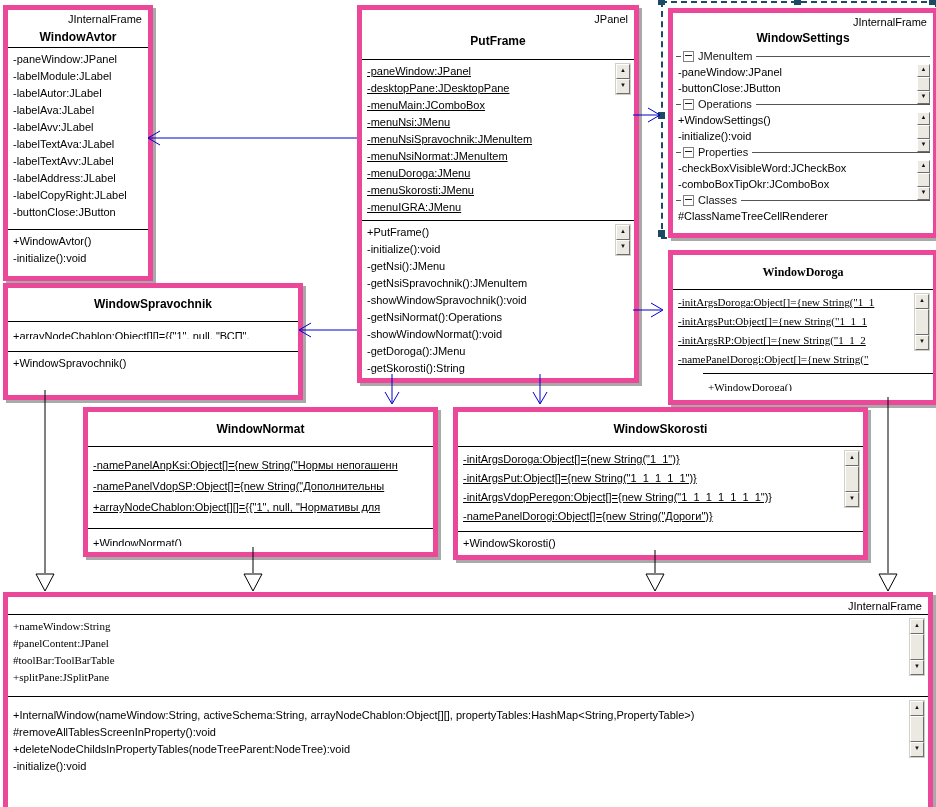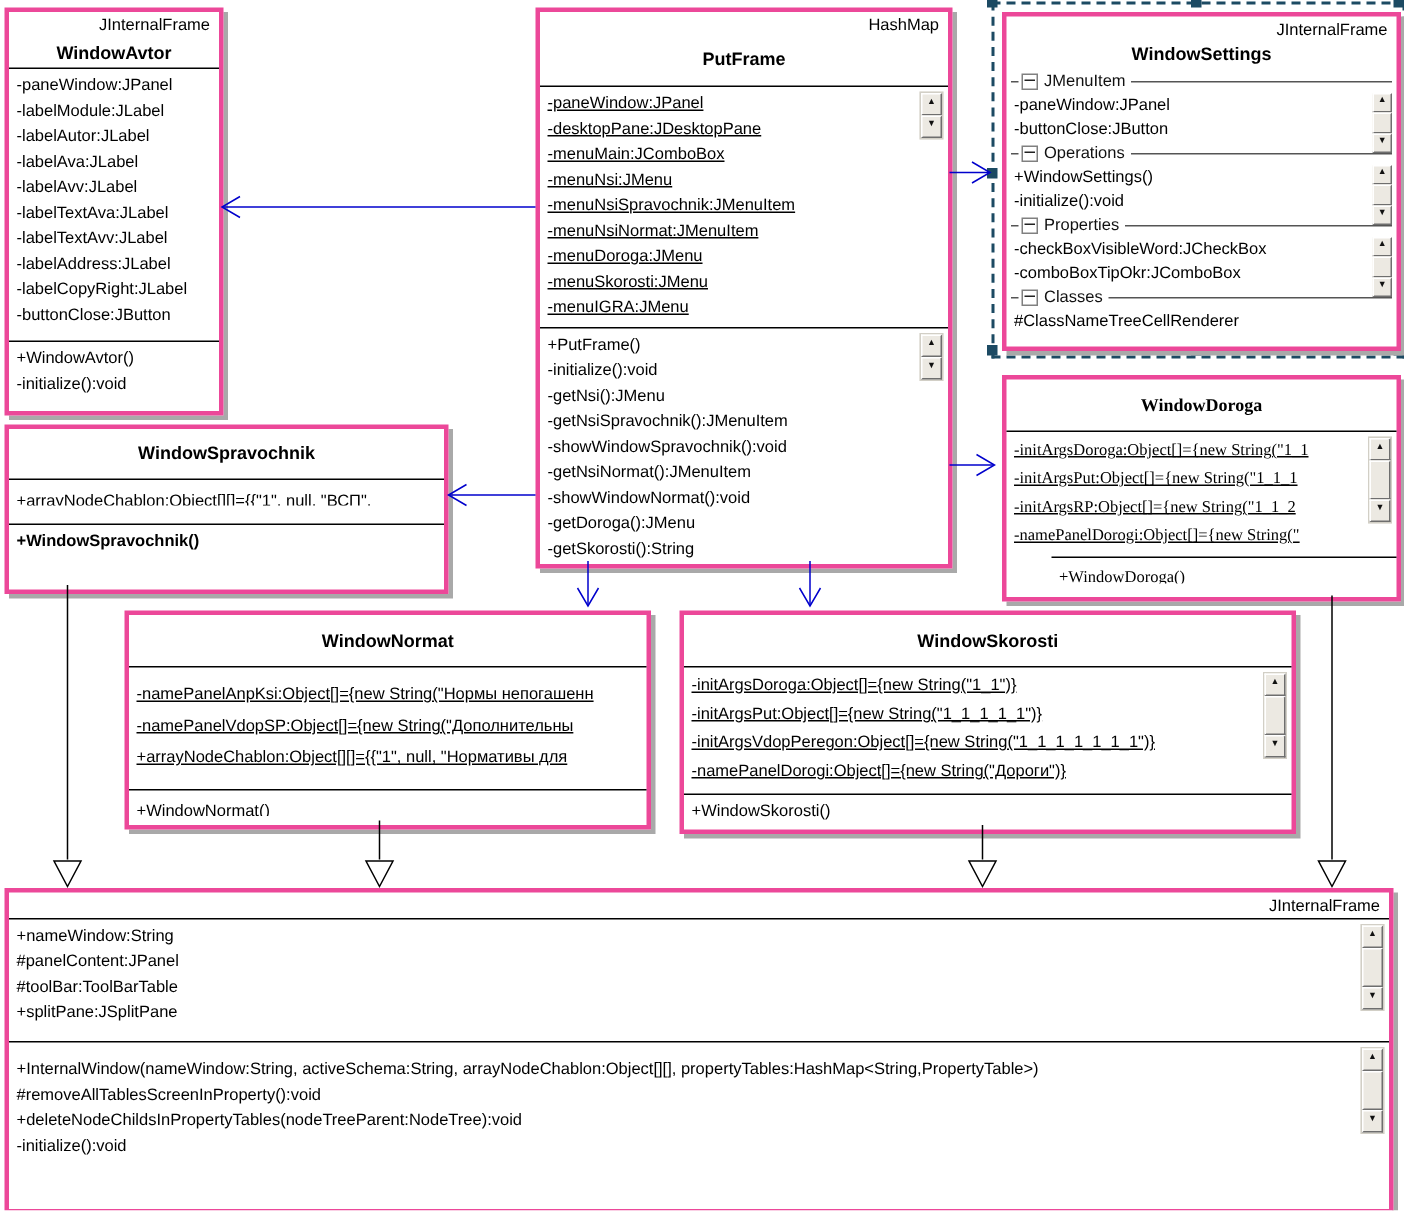--- a/index.html
+++ b/index.html
@@ -1,18 +1,18 @@
 <!DOCTYPE html>
 <html><head>
 <meta charset="utf-8">
 <style>
   html,body{margin:0;padding:0;background:#fff;}
   #canvas{position:relative;width:936px;height:807px;background:#fff;overflow:hidden;
           font-family:"Liberation Sans",sans-serif;font-size:11px;color:#000;}
-  .cls{position:absolute;background:#fff;border:3px solid #ec4899;box-shadow:3px 3px 0 #a9a9a9;}
+  .cls{position:absolute;background:#fff;border:5px solid #ec4899;box-shadow:3px 3px 0 #a9a9a9;}
   .stereo{text-align:right;padding:2px 6px 0 6px;height:15px;line-height:14px;white-space:nowrap;overflow:hidden;}
   .cname{text-align:center;font-weight:bold;font-size:12px;height:20px;line-height:20px;white-space:nowrap;overflow:hidden;}
   .comp{border-top:1px solid #000;position:relative;overflow:hidden;}
   .row{height:17px;line-height:17px;padding:0 5px;white-space:nowrap;overflow:hidden;}
   .row18{height:19px;line-height:19px;padding:0 5px;white-space:nowrap;overflow:hidden;}
   .u{text-decoration:underline;}
   .pt4{padding-top:3px;}
   
   .vscroll{position:absolute;top:3px;right:3px;width:14px;display:flex;flex-direction:column;background:#f2f0e9;border:1px solid #d2cfc6;}
   .sbtn{height:13px;background:#ece9e2;border:1px solid;border-color:#fff #6e6e6e #6e6e6e #fff;
@@ -55,21 +55,21 @@
       <div class="row">-labelCopyRight:JLabel</div>
       <div class="row">-buttonClose:JButton</div>
     </div>
     <div class="comp pt4" style="height:46px;">
       <div class="row">+WindowAvtor()</div>
       <div class="row">-initialize():void</div>
     </div>
   </div>
 
   <div class="cls" style="left:357px;top:5px;width:272px;height:368px;">
-    <div class="stereo">HashMap</div>
+    <div class="stereo">JPanel</div>
     <div class="cname" style="height:32px;line-height:28px;">PutFrame</div>
     <div class="comp pt4" style="height:157px;padding-right:18px;">
       <div class="row u">-paneWindow:JPanel</div>
       <div class="row u">-desktopPane:JDesktopPane</div>
       <div class="row u">-menuMain:JComboBox</div>
       <div class="row u">-menuNsi:JMenu</div>
       <div class="row u">-menuNsiSpravochnik:JMenuItem</div>
       <div class="row u">-menuNsiNormat:JMenuItem</div>
       <div class="row u">-menuDoroga:JMenu</div>
       <div class="row u">-menuSkorosti:JMenu</div>
@@ -79,21 +79,21 @@
         <div class="strack"></div>
         <div class="sbtn">▼</div>
       </div>
     </div>
     <div class="comp pt4" style="height:155px;padding-right:34px;">
       <div class="row">+PutFrame()</div>
       <div class="row">-initialize():void</div>
       <div class="row">-getNsi():JMenu</div>
       <div class="row">-getNsiSpravochnik():JMenuItem</div>
       <div class="row">-showWindowSpravochnik():void</div>
-      <div class="row">-getNsiNormat():JMenuItem</div>
+      <div class="row">-getNsiNormat():Operations</div>
       <div class="row">-showWindowNormat():void</div>
       <div class="row">-getDoroga():JMenu</div>
       <div class="row">-getSkorosti():String</div>
       <div class="vscroll">
         <div class="sbtn">▲</div>
         <div class="strack"></div>
         <div class="sbtn">▼</div>
       </div>
     </div>
   </div>
@@ -163,21 +163,21 @@
       <span class="tail"></span>
     </div>
     <div class="ws-row">#ClassNameTreeCellRenderer</div>
   </div>
 
   <div class="cls" style="left:3px;top:283px;width:290px;height:107px;">
     <div class="cname" style="height:33px;line-height:33px;">WindowSpravochnik</div>
     <div class="comp" style="height:29px;">
       <div class="row u" style="line-height:29px;">+arrayNodeChablon:Object[][]={{"1", null, "ВСП",</div>
     </div>
-    <div class="comp pt4" style="height:39px;font-weight:bold;">
+    <div class="comp pt4" style="height:39px;">
       <div class="row">+WindowSpravochnik()</div>
     </div>
   </div>
 
   <div class="cls" style="left:668px;top:250px;width:260px;height:145px;font-family:Liberation Serif, serif;">
     <div class="cname" style="height:34px;line-height:34px;">WindowDoroga</div>
     <div class="comp pt4" style="height:80px;padding-right:18px;">
       <div class="row18 u">-initArgsDoroga:Object[]={new String("1_1</div>
       <div class="row18 u">-initArgsPut:Object[]={new String("1_1_1</div>
       <div class="row18 u">-initArgsRP:Object[]={new String("1_1_2</div>
@@ -220,21 +220,21 @@
         <div class="sbtn">▼</div>
       </div>
     </div>
     <div class="comp" style="height:24px;">
       <div class="row" style="line-height:23px;">+WindowSkorosti()</div>
     </div>
   </div>
 
   <div class="cls" style="left:3px;top:592px;width:920px;height:211px;">
     <div class="stereo">JInternalFrame</div>
-    <div class="comp pt4" style="height:78px;">
+    <div class="comp pt4" style="height:78px;font-family:Liberation Serif, serif;">
       <div class="row">+nameWindow:String</div>
       <div class="row">#panelContent:JPanel</div>
       <div class="row">#toolBar:ToolBarTable</div>
       <div class="row">+splitPane:JSplitPane</div>
       <div class="vscroll">
         <div class="sbtn">▲</div>
         <div class="sthumb"></div>
         <div class="strack"></div>
         <div class="sbtn">▼</div>
       </div>

